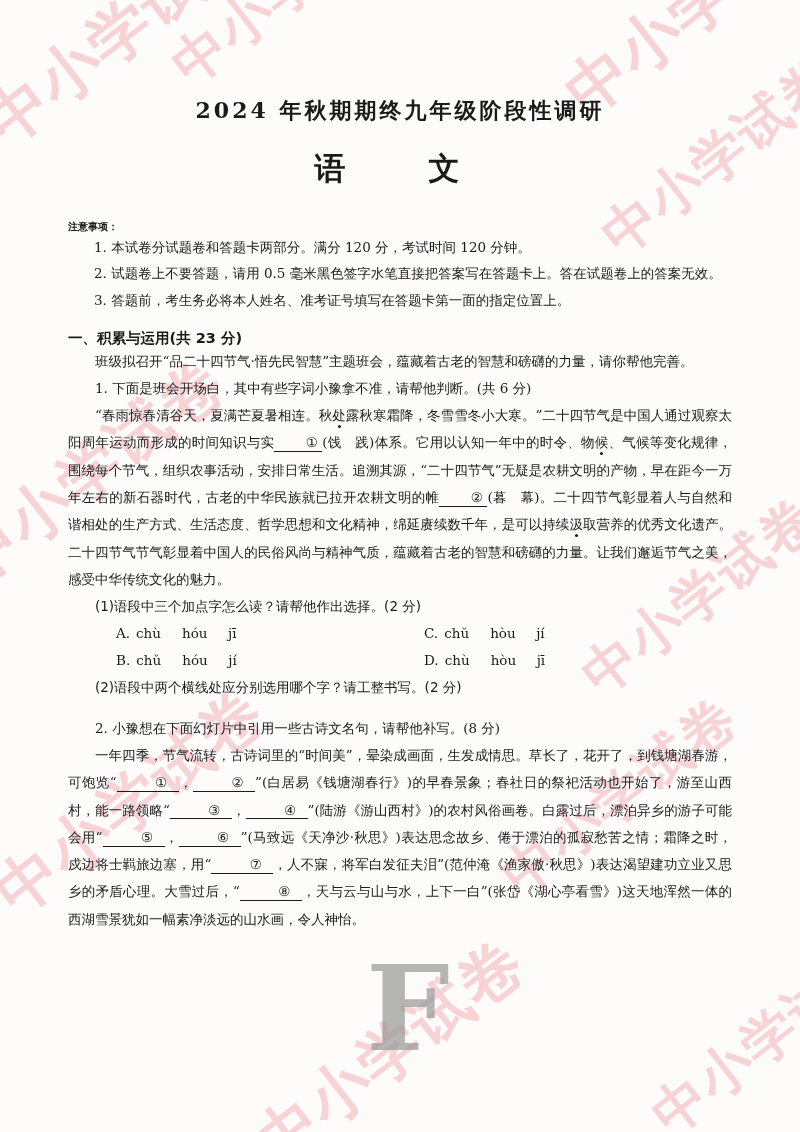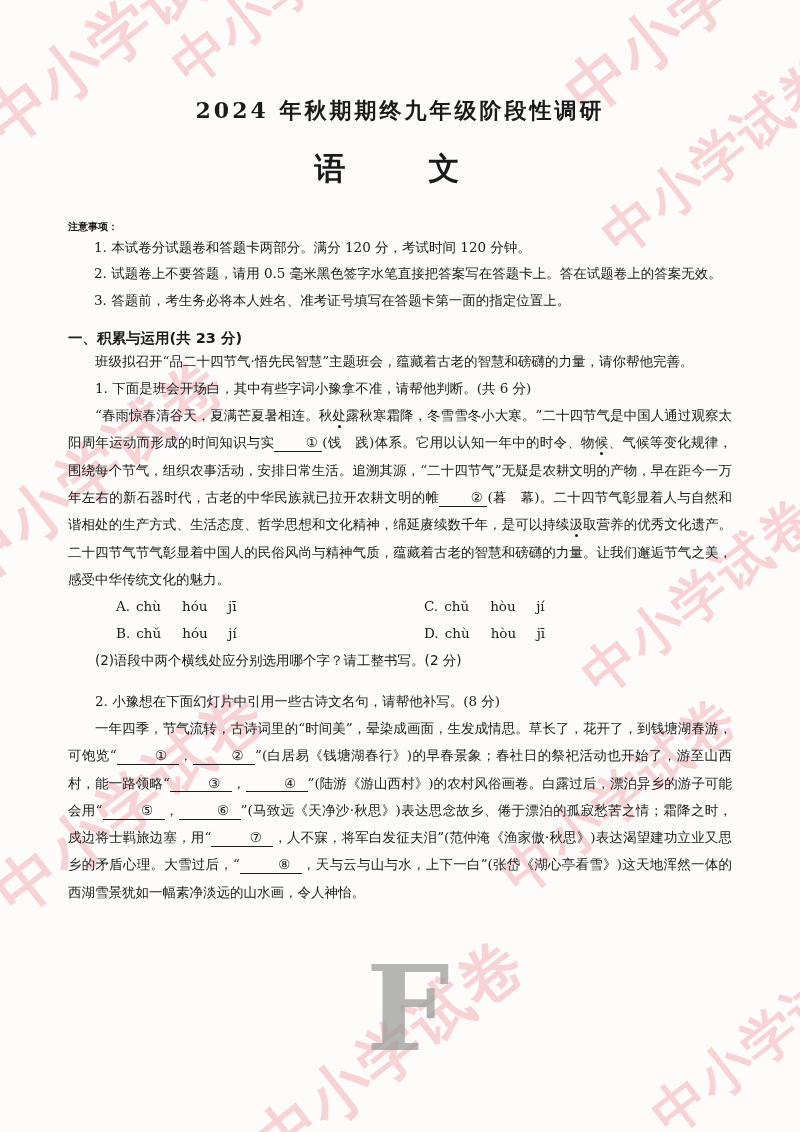--- a/index.html
+++ b/index.html
@@ -195,20 +195,21 @@
     <div class="notice-item">2. 试题卷上不要答题，请用 0.5 毫米黑色签字水笔直接把答案写在答题卡上。答在试题卷上的答案无效。</div>
     <div class="notice-item">3. 答题前，考生务必将本人姓名、准考证号填写在答题卡第一面的指定位置上。</div>
 
     <div class="section-head">一、积累与运用(共 23 分)</div>
     <div class="para">班级拟召开“品二十四节气·悟先民智慧”主题班会，蕴藏着古老的智慧和磅礴的力量，请你帮他完善。</div>
 
     <div class="qnum">1. 下面是班会开场白，其中有些字词小豫拿不准，请帮他判断。(共 6 分)</div>
 
     <div class="para"><span>“春雨惊春清谷天，夏满芒夏暑相连。秋</span><span class="dotted">处</span><span>露秋寒霜降，冬雪雪冬小大寒。”二十四节气是中国人通过观察太阳周年运动而形成的时间知识与实</span><span class="blank blank-sm">①</span><span>(饯　践)体系。它用以认知一年中的时令、物</span><span class="dotted">候</span><span>、气候等变化规律，围绕每个节气，组织农事活动，安排日常生活。追溯其源，“二十四节气”无疑是农耕文明的产物，早在距今一万年左右的新石器时代，古老的中华民族就已拉开农耕文明的帷</span><span class="blank blank-sm">②</span><span>(暮　幕)。二十四节气彰显着人与自然和谐相处的生产方式、生活态度、哲学思想和文化精神，绵延赓续数千年，是可以持续</span><span class="dotted">汲</span><span>取营养的优秀文化遗产。二十四节气节气彰显着中国人的民俗风尚与精神气质，蕴藏着古老的智慧和磅礴的力量。让我们邂逅节气之美，感受中华传统文化的魅力。</span></div>
 
+    <div class="subq">(1)语段中三个加点字怎么读？请帮他作出选择。(2 分)</div>
 
     <div class="opts">
       <div class="opt"><span class="lab">A.</span><span class="py">chù</span><span class="py">hóu</span><span class="py">jī</span></div>
       <div class="opt"><span class="lab">C.</span><span class="py">chǔ</span><span class="py">hòu</span><span class="py">jí</span></div>
       <div class="opt"><span class="lab">B.</span><span class="py">chǔ</span><span class="py">hóu</span><span class="py">jí</span></div>
       <div class="opt"><span class="lab">D.</span><span class="py">chù</span><span class="py">hòu</span><span class="py">jī</span></div>
     </div>
 
     <div class="subq">(2)语段中两个横线处应分别选用哪个字？请工整书写。(2 分)</div>
 

